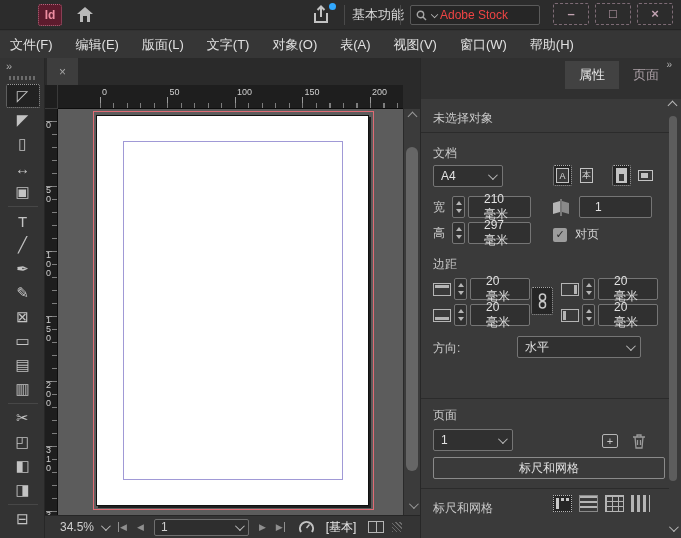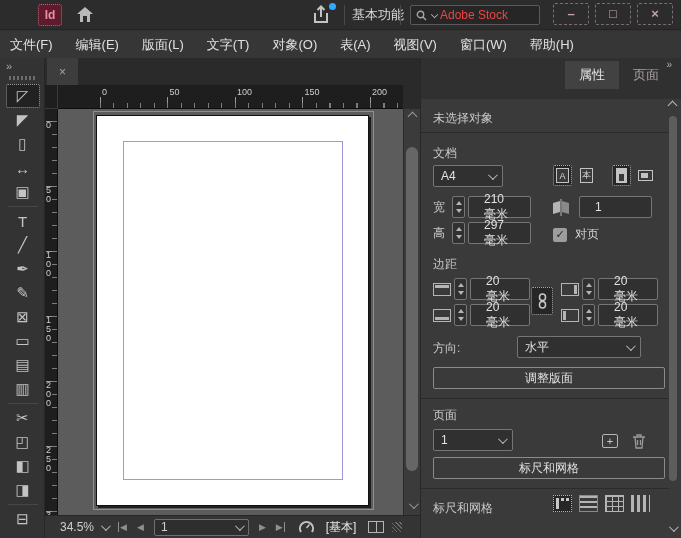--- a/index.html
+++ b/index.html
@@ -250,21 +250,21 @@
           </div>
       </div>
 
       <div class="canvasrow">
         <div class="vruler">
             <span class="vnum" style="top: 12px;">0</span>
             <span class="vnum" style="top: 77px;">50</span>
             <span class="vnum" style="top: 142px;">100</span>
             <span class="vnum" style="top: 207px;">150</span>
             <span class="vnum" style="top: 272px;">200</span>
-            <span class="vnum" style="top: 337px;">250</span>
+            <span class="vnum" style="top: 337px;">310</span>
             <span class="vnum" style="top: 402px;">3</span>
           </div>
         <div class="canvas">
           <div class="bleed"></div>
           <div class="page">
             <div class="marginbox"></div>
           </div>
         </div>
         <div class="vscroll">
           <span class="chev sc-up"></span>
@@ -415,21 +415,20 @@
           <div class="field numfield" style="width:60px">
               <span>20 毫米</span>
             </div>
         </div>
 
         <div class="sec-label" style="top:241px">方向:</div>
         <div class="selectbox" style="position:absolute; left:96px; top:237px; width:124px">
           <span>水平</span>
           <span class="chev"></span>
         </div>
-        <button class="btn" style="top:268px">调整版面</button>
 
         <div class="hdiv" style="top:299px"></div>
 
         <div class="sec-label" style="top:308px">页面</div>
         <div class="selectbox" style="position:absolute; left:12px; top:330px; width:80px">
           <span>1</span>
           <span class="chev"></span>
         </div>
         <div class="row" style="left:181px; top:334px; gap:14px">
           <span class="plus-ic">+</span>

